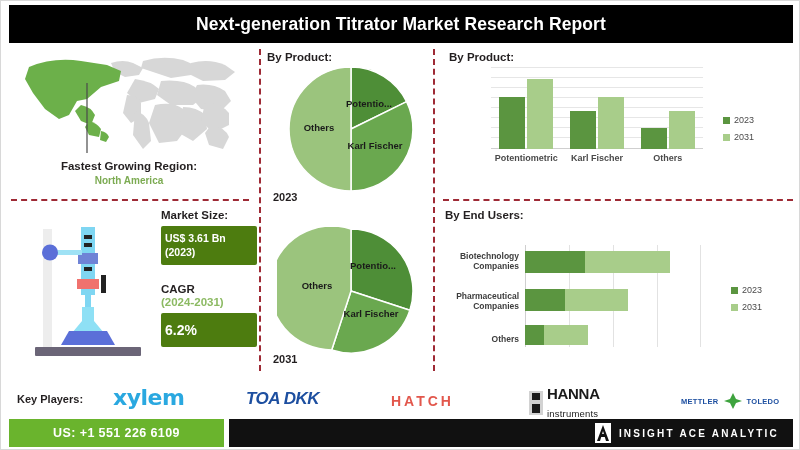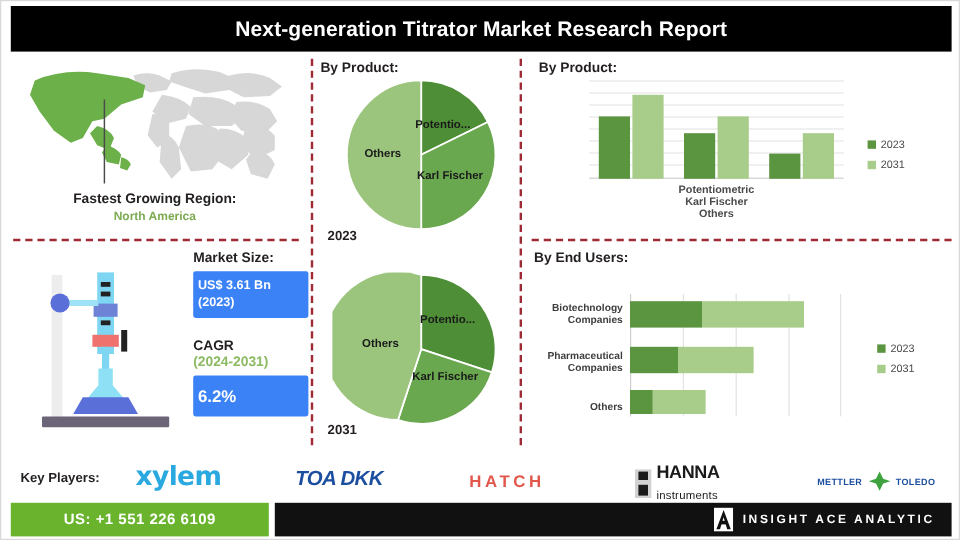--- a/index.html
+++ b/index.html
@@ -21,21 +21,21 @@
   .map-wrap svg{display:block;width:100%;height:100%;}
   .region-block{position:absolute;left:8px;top:158px;width:240px;text-align:center;line-height:1.25;}
   .region-label{font-size:11.5px;font-weight:bold;color:#231f20;}
   .region-value{font-size:10px;font-weight:bold;color:#7cab52;margin-top:2px;}
 
   .apparatus{position:absolute;left:16px;top:220px;width:140px;height:145px;}
   .apparatus svg{display:block;width:100%;height:100%;}
 
   .metrics{position:absolute;left:160px;top:208px;width:96px;}
   .metric-label{font-size:11.5px;font-weight:bold;color:#231f20;}
-  .metric-box{background:#3b82f6;color:#fff;font-size:10.5px;font-weight:bold;
+  .metric-box{background:#4d7c0f;color:#fff;font-size:10.5px;font-weight:bold;
               border-radius:2px;padding:6px 4px;margin-top:5px;line-height:1.3;}
   .metric-box.big{font-size:14px;padding:8px 4px;}
   .metric-sub{font-size:11.5px;font-weight:bold;color:#8cba63;margin-top:1px;}
   .metric-gap{height:18px;}
 
   
   .sec-title{position:absolute;font-size:11.5px;font-weight:bold;color:#231f20;}
 
   
   .pie{position:absolute;}
@@ -213,21 +213,21 @@
       <div class="vb-cat">
         <div class="vb-bar" style="height:38px;background:#5b9540"></div>
         <div class="vb-bar" style="height:52px;background:#a8cd8a"></div>
       </div>
       <div class="vb-cat">
         <div class="vb-bar" style="height:21px;background:#5b9540"></div>
         <div class="vb-bar" style="height:38px;background:#a8cd8a"></div>
       </div>
     </div>
   </div>
-  <div class="vb-xlabels" style="left:490px;top:152px;width:212px;flex-direction:column;">
+  <div class="vb-xlabels" style="left:490px;top:152px;width:212px;">
     <div class="vb-xlabel">Potentiometric</div>
     <div class="vb-xlabel">Karl Fischer</div>
     <div class="vb-xlabel">Others</div>
   </div>
   <div class="legend" style="left:722px;top:114px;">
     <div class="legend-row">
       <span class="legend-sw" style="background:#5b9540"></span>
       <span>2023</span>
     </div>
     <div class="legend-row">

